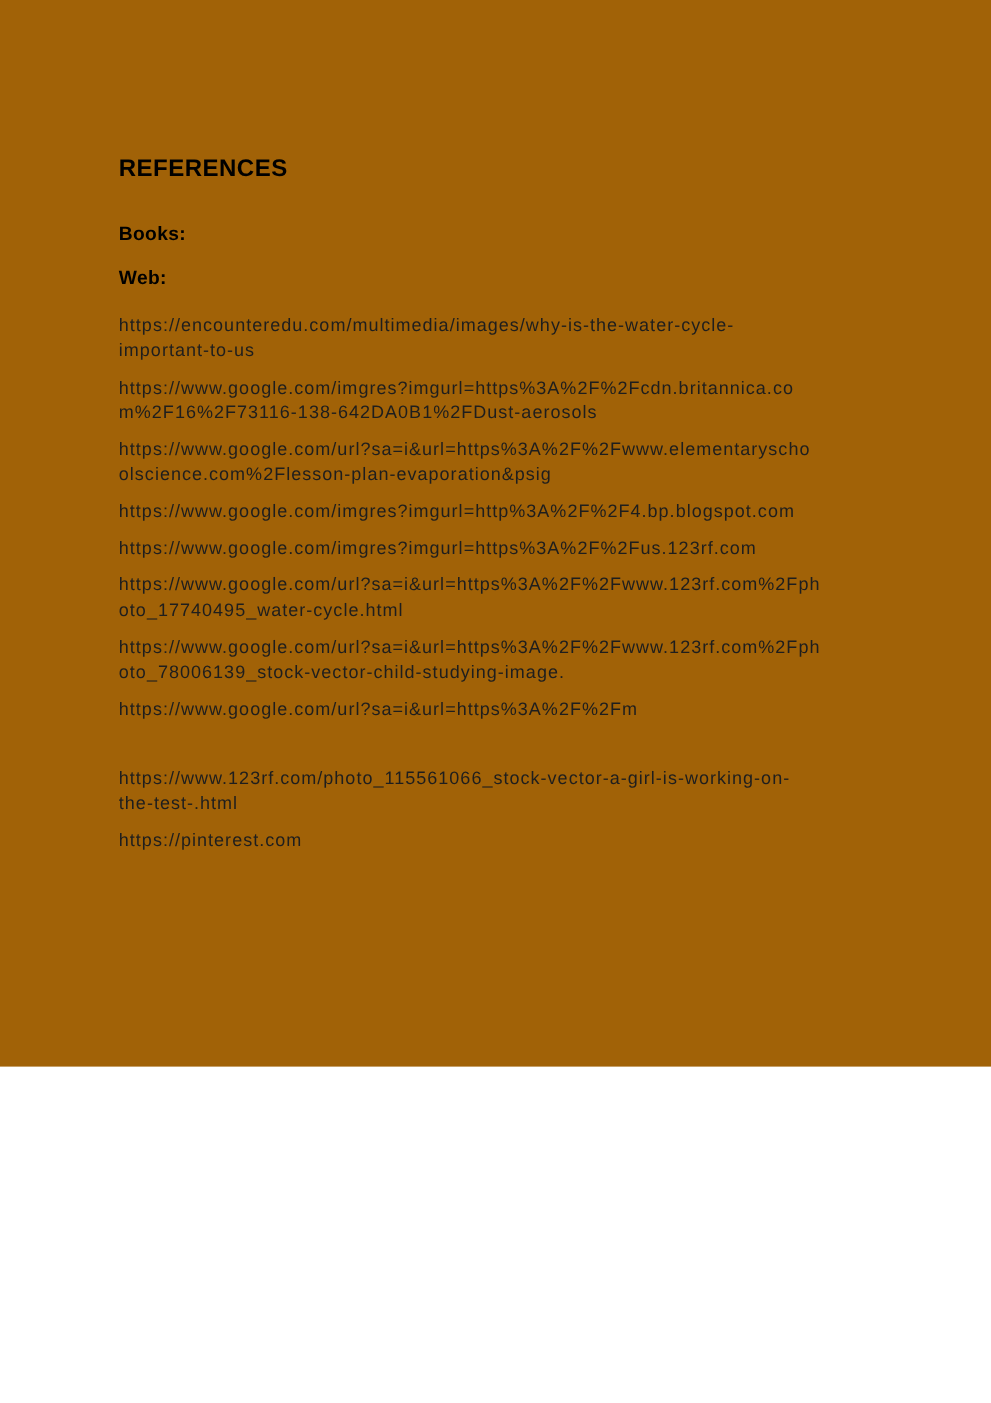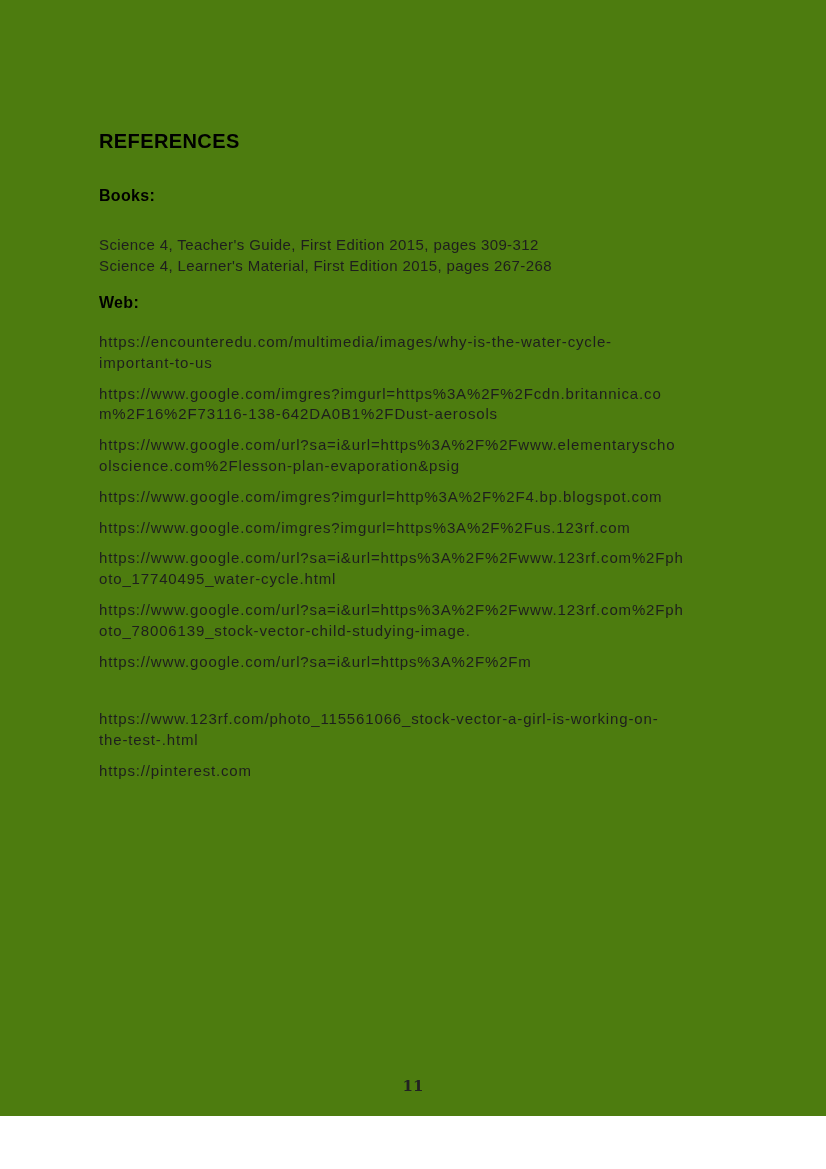--- a/index.html
+++ b/index.html
@@ -3,22 +3,22 @@
 <meta charset="utf-8">
 <style>
   html, body {
     margin: 0;
     padding: 0;
     background: #ffffff;
   }
   .page {
     position: relative;
     width: 826px;
-    height: 1116px;
-    background: #4d7c0f;
+    height: 889px;
+    background: #a16207;
     font-family: "Liberation Sans", "DejaVu Sans", sans-serif;
     color: #1e1e1e;
     overflow: hidden;
   }
   .content {
     position: absolute;
     left: 99px;
     top: 129px;
     width: 640px;
   }
@@ -83,24 +83,20 @@
 </head>
 <body>
 
 <div class="page">
   <main class="content">
 
     <h1 class="title">REFERENCES</h1>
 
     <h2 class="subhead books">Books:</h2>
 
-    <p class="book-lines">
-      <span class="book-line">Science 4, Teacher's Guide, First Edition 2015, pages 309-312</span>
-      <span class="book-line">Science 4, Learner's Material, First Edition 2015, pages 267-268</span>
-    </p>
 
     <h2 class="subhead web">Web:</h2>
 
     <div class="url-list">
       <p class="url">https://encounteredu.com/multimedia/images/why-is-the-water-cycle-
 important-to-us</p>
       <p class="url">https://www.google.com/imgres?imgurl=https%3A%2F%2Fcdn.britannica.co
 m%2F16%2F73116-138-642DA0B1%2FDust-aerosols</p>
       <p class="url">https://www.google.com/url?sa=i&amp;url=https%3A%2F%2Fwww.elementaryscho
 olscience.com%2Flesson-plan-evaporation&amp;psig</p>

